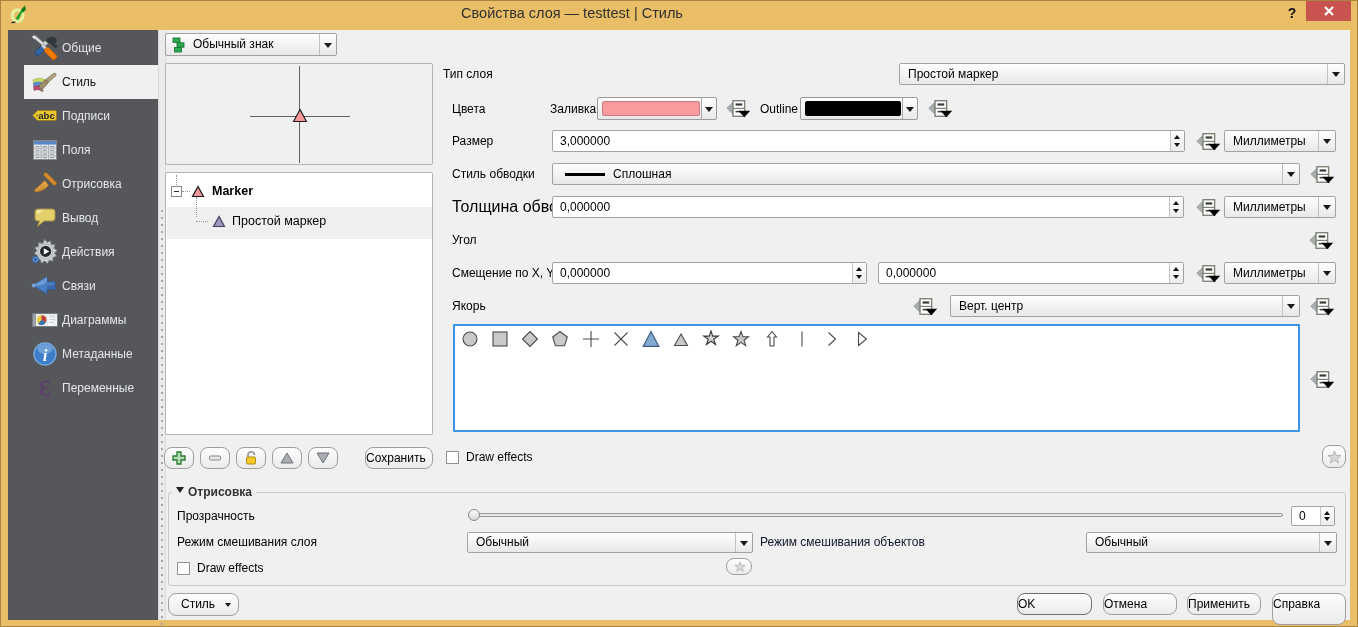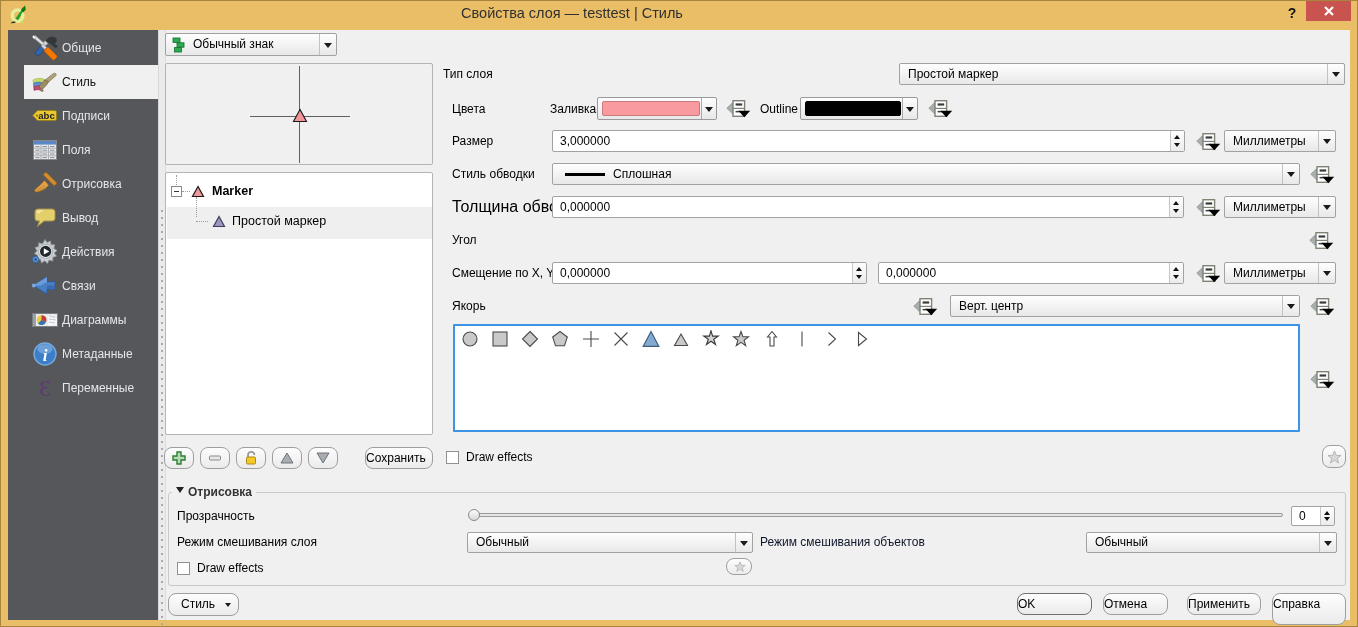--- a/index.html
+++ b/index.html
@@ -436,15 +436,15 @@
 <div class="btn" style="left:718px;top:528px;width:26px;height:17px">
       <svg style="position:absolute;left:7px;top:2px" width="12" height="12" viewBox="0 0 15 15">
         <polygon points="7.5,1 9.2,5.4 14,5.5 10.3,8.4 11.6,13 7.5,10.3 3.4,13 4.7,8.4 1,5.5 5.8,5.4" fill="#d9d9d9" stroke="#a8a8a8" stroke-width="0.8"></polygon>
       </svg>
     </div>
 <div class="btn" style="left:160px;top:563px;width:71px;height:23px">
 <span style="position:absolute;left:12px;top:0;line-height:21px;font-size:12px">Стиль</span>
 <span style="position:absolute;right:7px;top:9px;width:0;height:0;border:3.5px solid transparent;border-top:4.5px solid #1a1a1a"></span>
     </div>
 <div class="btn" style="left:1009px;top:563px;width:75px;height:22px;line-height:20px;font-size:12px;border-color:#6f6f6f">OK</div>
-<div class="btn" style="left:1095px;top:563px;width:65px;height:22px;line-height:20px;font-size:12px">Отмена</div>
+<div class="btn" style="left:1095px;top:563px;width:74px;height:22px;line-height:20px;font-size:12px">Отмена</div>
 <div class="btn" style="left:1179px;top:563px;width:74px;height:22px;line-height:20px;font-size:12px">Применить</div>
 <div class="btn" style="left:1264px;top:563px;width:74px;height:32px;line-height:20px;font-size:12px">Справка</div>
 </div>
 </body></html>

